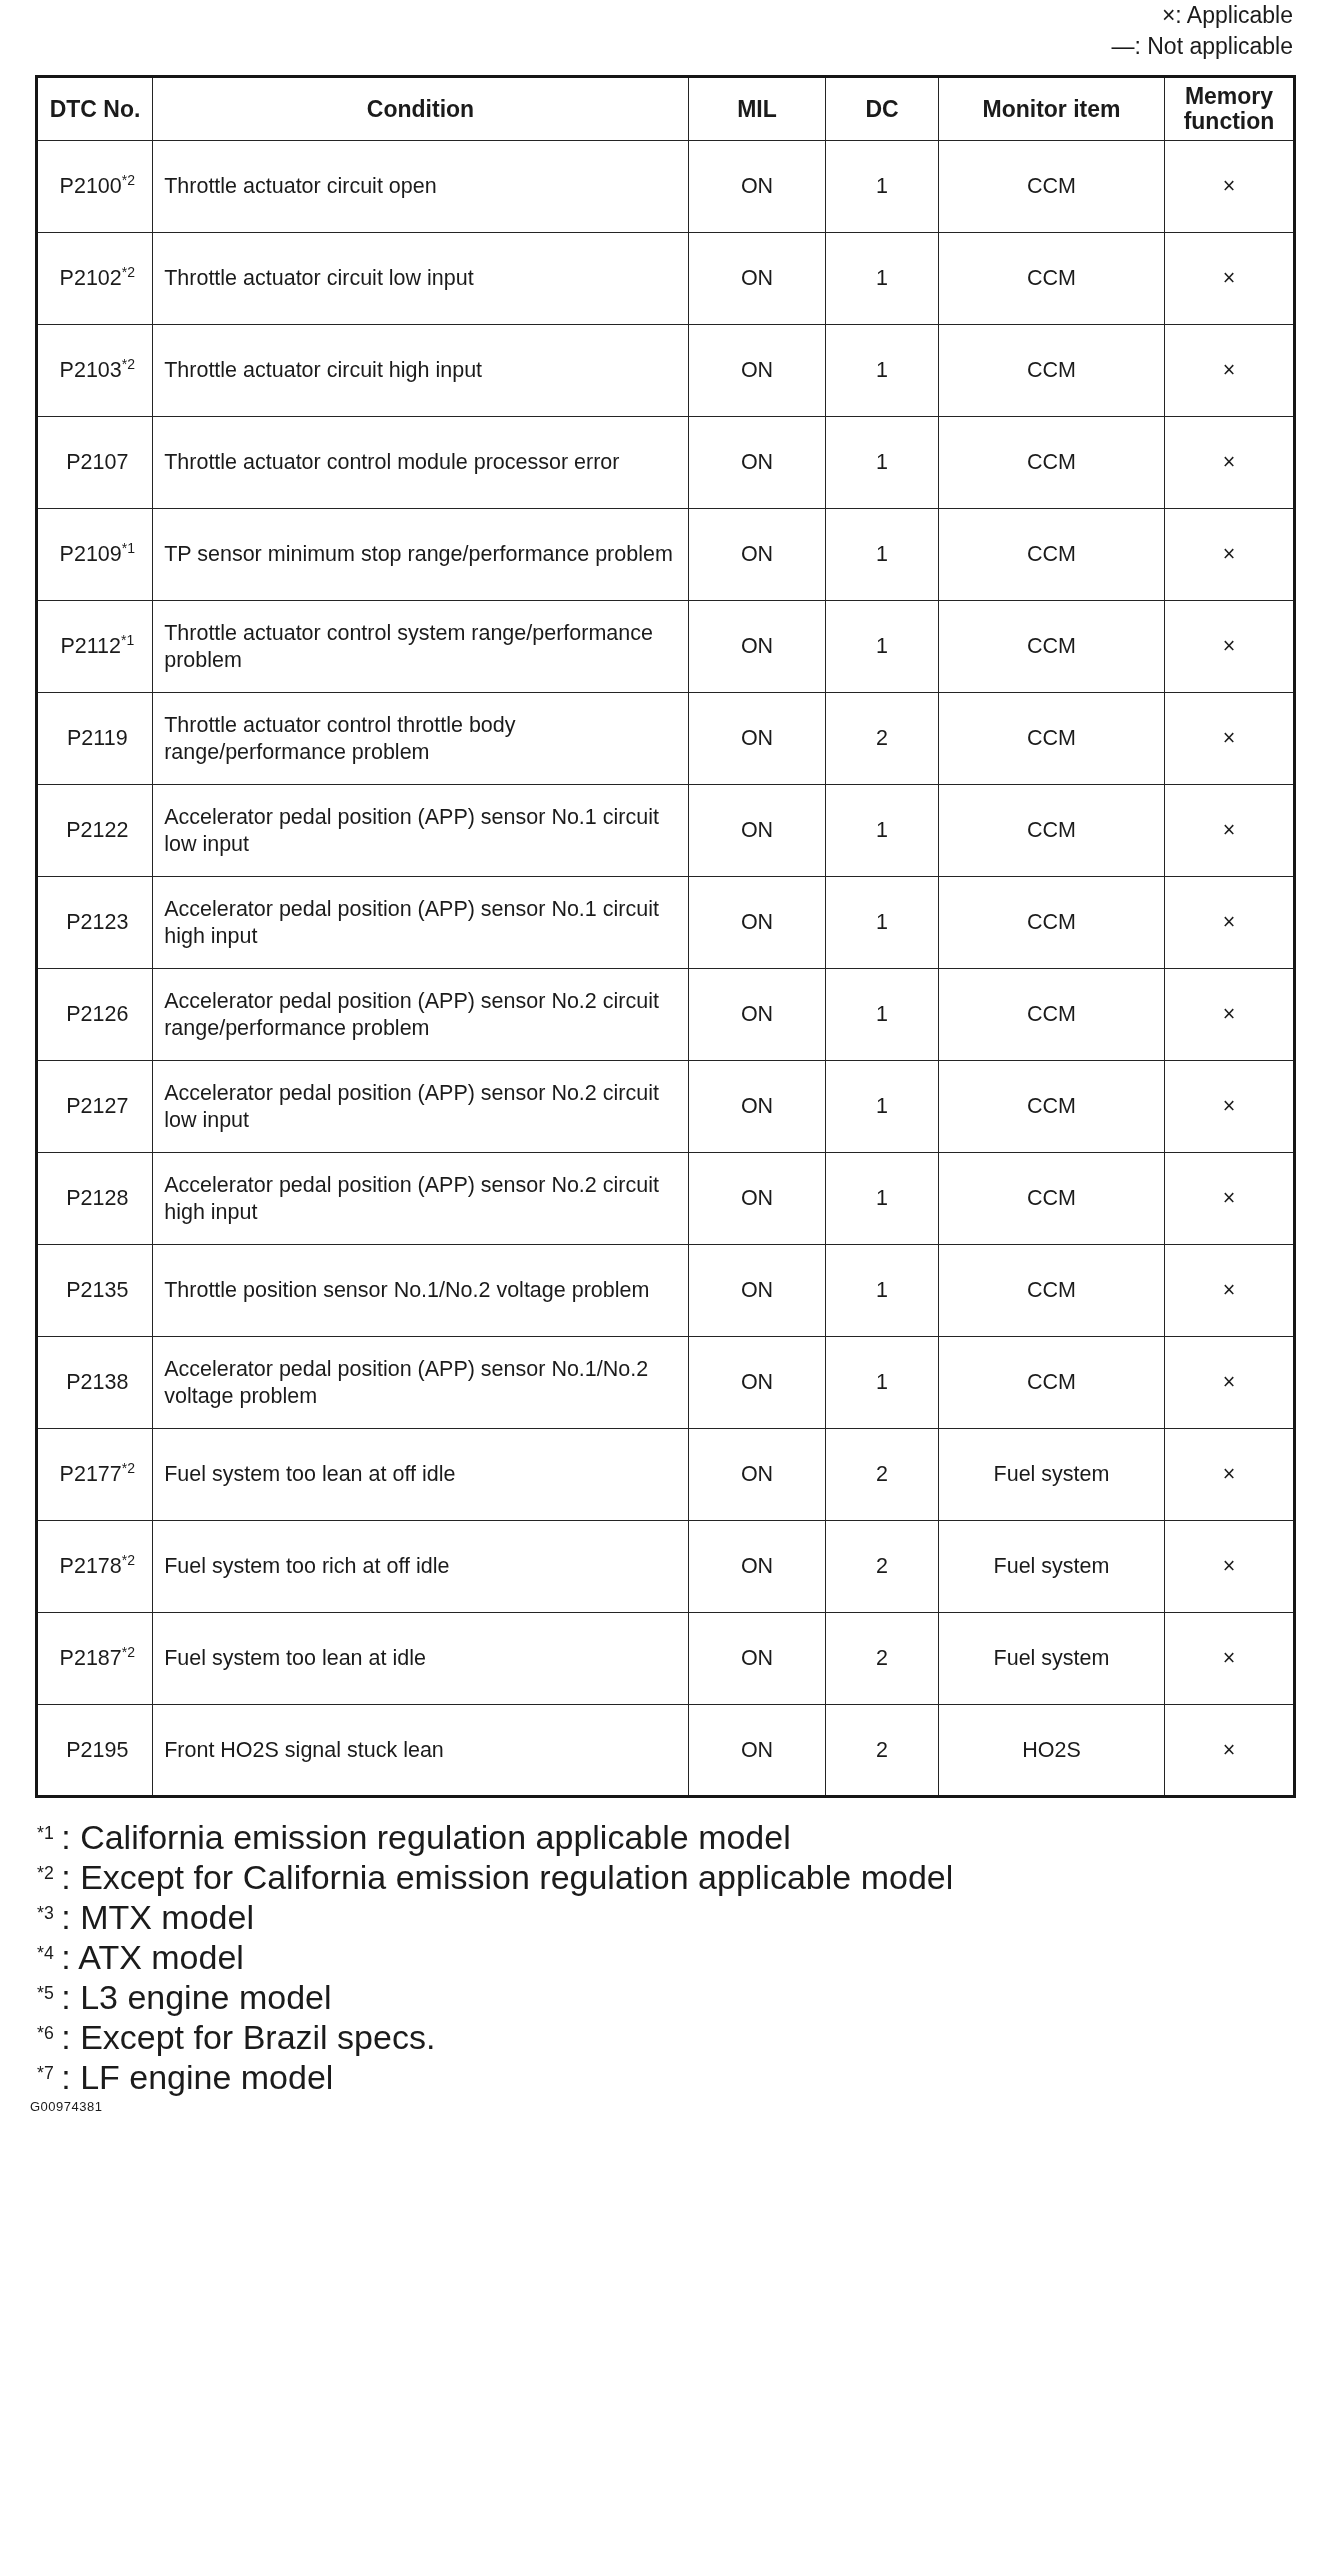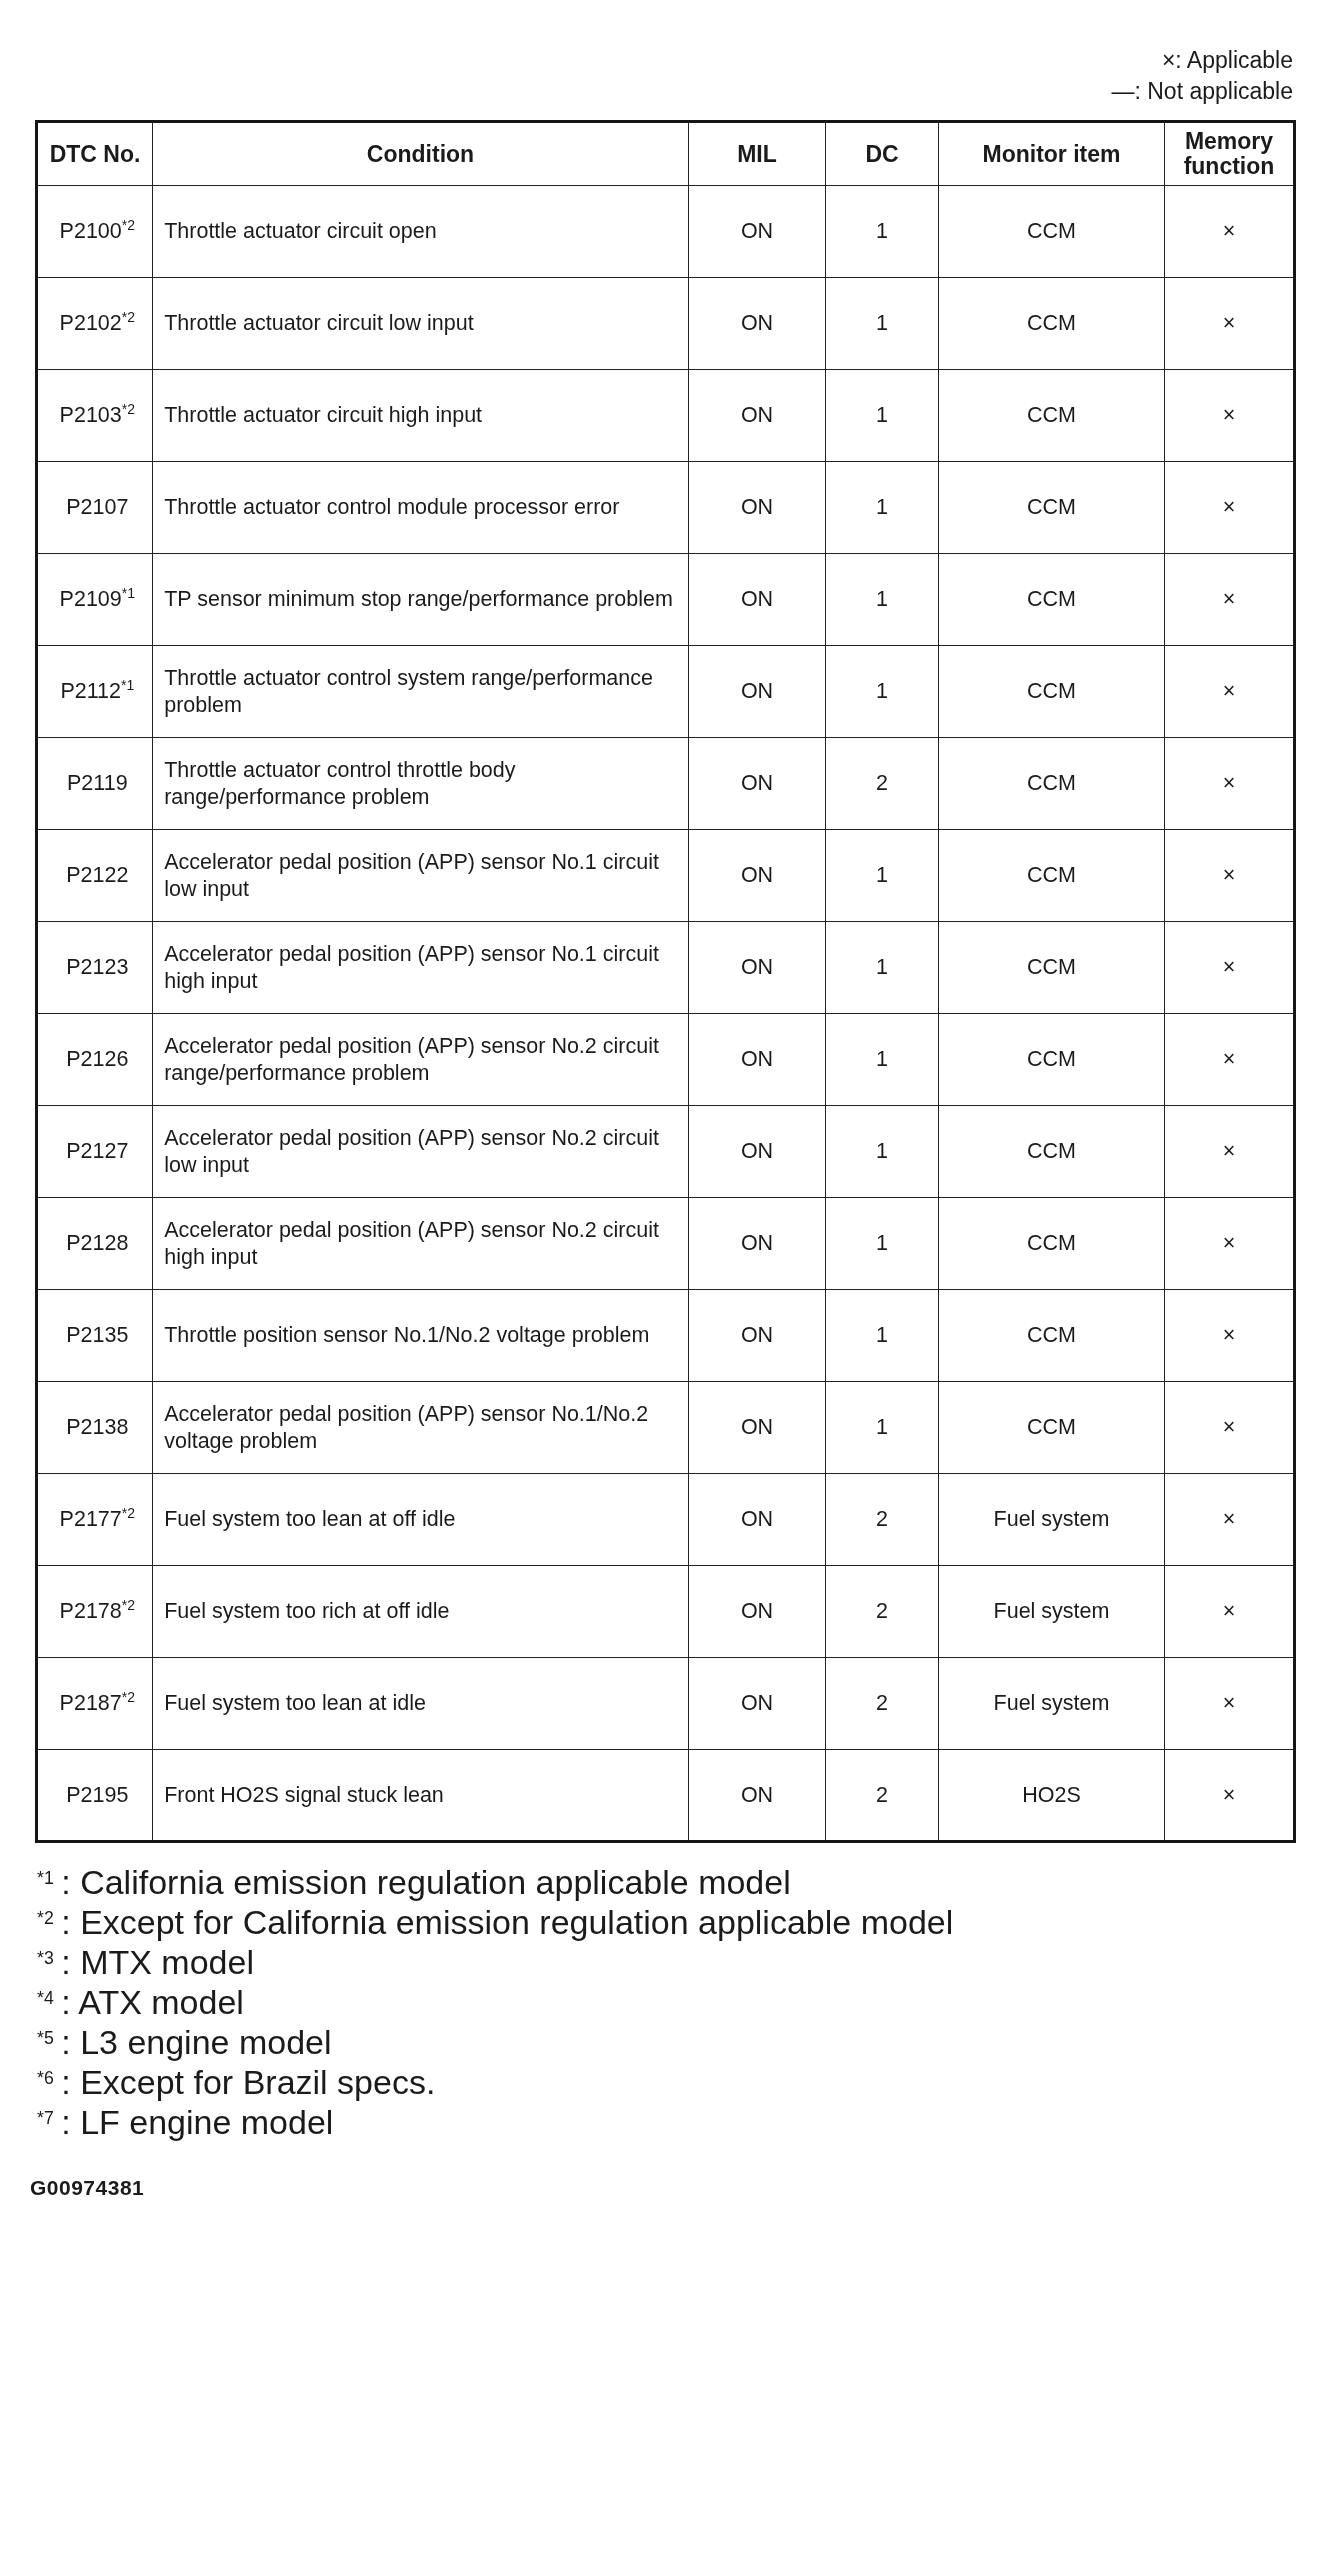--- a/index.html
+++ b/index.html
@@ -11,21 +11,20 @@
   body {
     width: 1343px;
     height: 2576px;
     font-family: "Liberation Sans", sans-serif;
     color: #1b1b1b;
     position: relative;
   }
   .page {
     width: 1343px;
     height: 2252px;
-    padding-top: 45px;
   }
   
   .legend {
     text-align: right;
     margin-right: 50px;
     font-size: 23px;
     line-height: 31px;
     margin-bottom: 13px;
   }
   
@@ -91,23 +90,22 @@
     vertical-align: super;
     line-height: 0;
     margin-right: 7.5px;
   }
   .fn-text {
     font-size: 34px;
   }
   
   .figure-id {
     margin-left: 30px;
-    margin-top: 32px;
-    font-size: 21px;
-    font-weight: bold;
+    font-size: 13px;
+    font-weight: normal;
     letter-spacing: 0.5px;
   }
 </style>
 </head>
 <body>
 
 <div class="page">
 
   <div class="legend">
     <div>×: Applicable</div>

